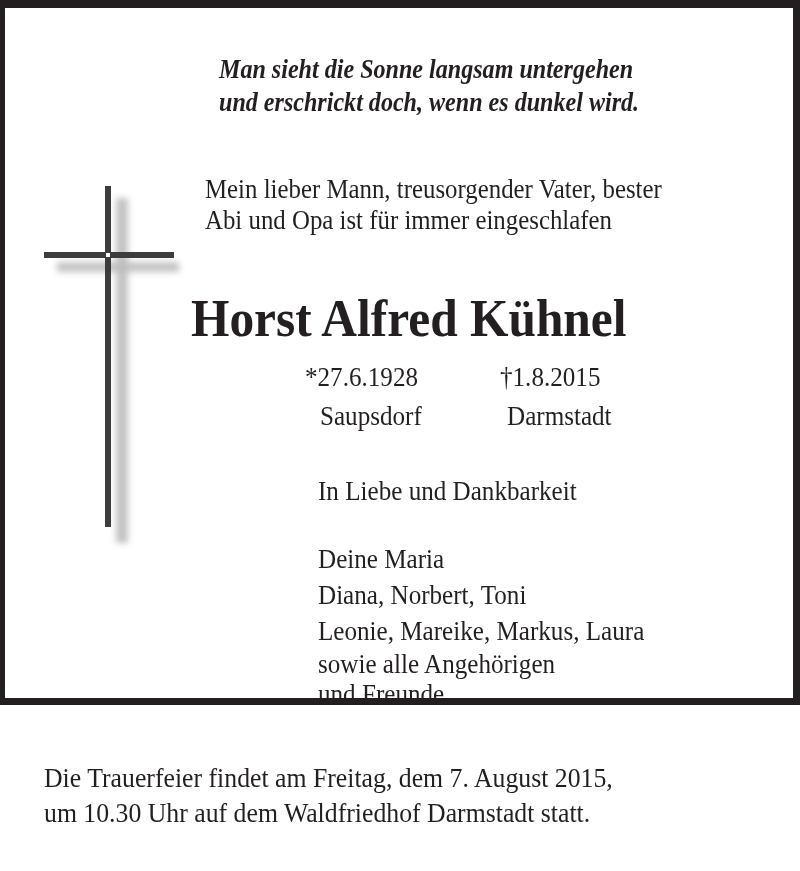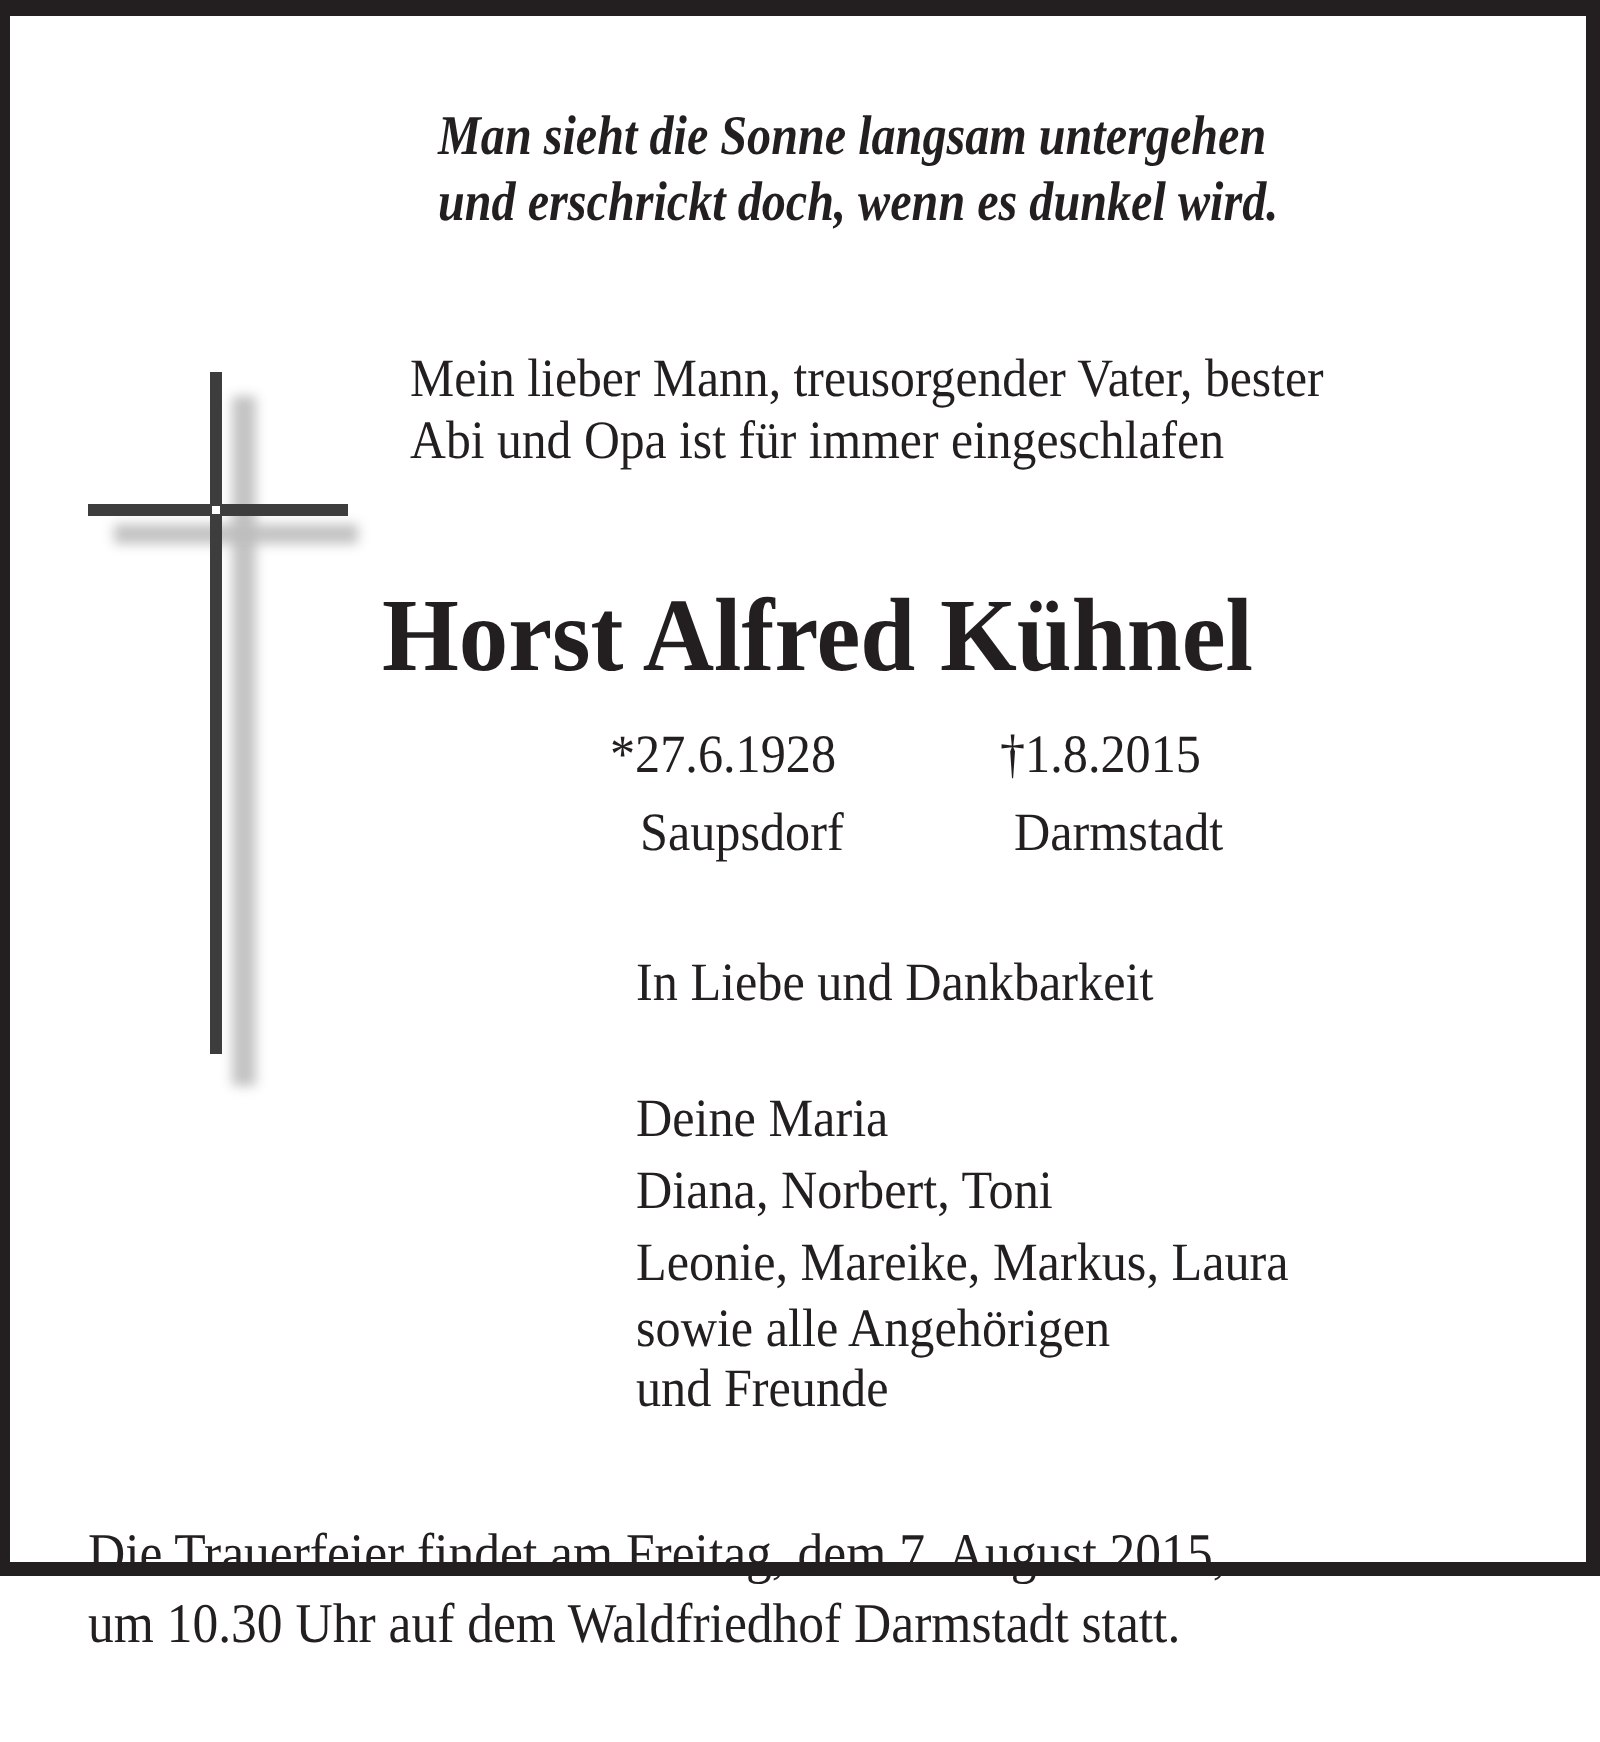--- a/index.html
+++ b/index.html
@@ -1,18 +1,18 @@
 <!DOCTYPE html>
 <html><head>
   <meta charset="utf-8">
   <style>
     html, body { margin: 0; padding: 0; background: #ffffff; }
     body { width: 800px; height: 871px; position: relative; overflow: hidden; }
     .frame {
-      position: absolute; left: 0; top: 0; width: 800px; height: 788px;
+      position: absolute; left: 0; top: 0; width: 800px; height: 705px;
       box-sizing: border-box;
       border-top: 8px solid #231f20;
       border-left: 5px solid #231f20;
       border-right: 7px solid #231f20;
       border-bottom: 7px solid #231f20;
       background: #ffffff;
     }
     .serif { font-family: "Liberation Serif", serif; color: #231f20; }
     .txt { position: absolute; white-space: nowrap; transform-origin: left top; }
 

